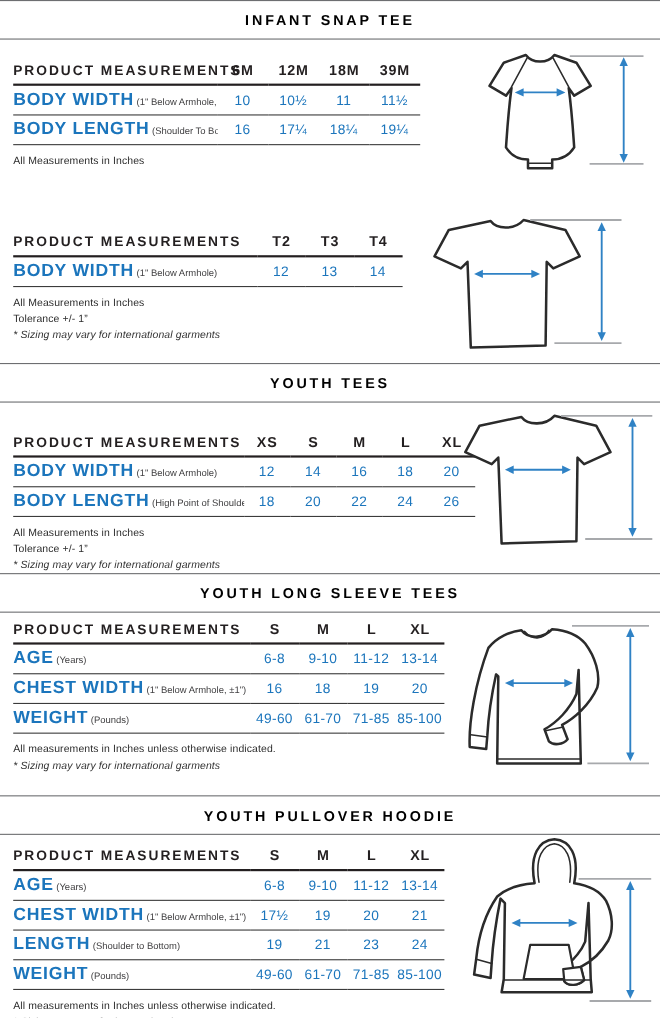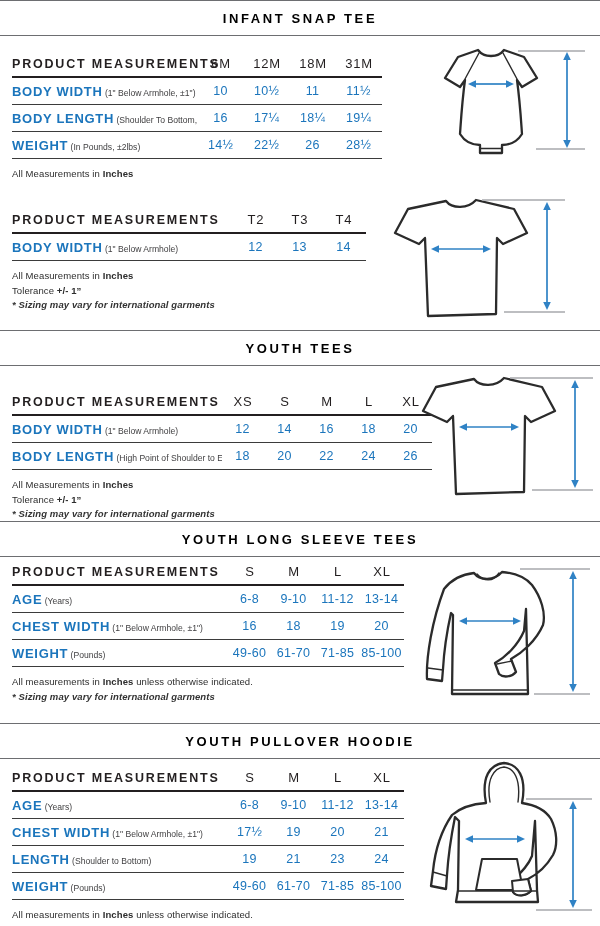--- a/index.html
+++ b/index.html
@@ -13,29 +13,29 @@
   .table-wrap{margin-left:12px;}
   #sec0c .table-wrap{padding-top:20px;} #sec1c .table-wrap{padding-top:30px;}
   #sec2c .table-wrap{padding-top:28px;} #sec3c .table-wrap{padding-top:7px;} #sec4c .table-wrap{padding-top:11px;}
   table.meas{border-collapse:collapse;table-layout:fixed;}
   #sec0c table.meas{width:370px;} #sec1c table.meas{width:354px;} #sec2c table.meas{width:420px;}
   #sec3c table.meas{width:392px;} #sec4c table.meas{width:392px;}
   #sec0c col.val{width:46px;} #sec1c col.val{width:44px;} #sec2c col.val{width:42px;}
   #sec3c col.val{width:44px;} #sec4c col.val{width:44px;}
   table.meas th{border-bottom:2px solid #231f20;padding:0 0 5px 0;vertical-align:bottom;}
   th.hlabel{text-align:left;font-size:12.5px;font-weight:bold;letter-spacing:1.8px;white-space:nowrap;}
-  th.hcol{text-align:center;font-size:13px;font-weight:normal;letter-spacing:.8px;}
+  th.hcol{text-align:center;font-size:13px;font-weight:bold;letter-spacing:.8px;}
   table.meas td{border-bottom:1.4px solid #3b3b3b;padding:4px 1px 4px 0;vertical-align:middle;}
   td.rlabel{text-align:left;white-space:nowrap;overflow:hidden;}
-  td.rlabel .lbl{color:#1b75bc;font-weight:bold;font-size:13px;letter-spacing:.7px;}
+  td.rlabel .lbl{color:#1b75bc;font-weight:bold;font-size:16px;letter-spacing:.7px;}
   td.rlabel .det{color:#414042;font-size:8.6px;letter-spacing:0;}
   td.val{text-align:center;color:#1b75bc;font-weight:normal;font-size:12.5px;letter-spacing:.3px;}
   .notes{margin:8px 0 0 12px;}
   .note{font-size:9.5px;color:#2d2d2d;line-height:14.5px;letter-spacing:.1px;}
-  .note .b{font-weight:bold;}
+  .note .b{font-weight:normal;}
   .note.it{font-style:italic;font-weight:bold;color:#333;}
   .illus{position:absolute;}
   #sec0c .illus{left:438px;top:6px;} #sec1c .illus{left:384px;top:10px;}
   #sec2c .illus{left:412px;top:4px;} #sec3c .illus{left:422px;top:4px;} #sec4c .illus{left:424px;top:0px;}
   .garment{fill:#ffffff;stroke:#2b2b2b;stroke-width:2.3;stroke-linejoin:round;stroke-linecap:round;}
   .detail{fill:none;stroke:#2b2b2b;stroke-width:1.4;stroke-linecap:round;}
   .arrow{stroke:#2f82c5;stroke-width:1.7;}
   .ah{fill:#2f82c5;stroke:none;}
   .ext{stroke:#a7a9ac;stroke-width:1.6;}
 </style>
@@ -56,44 +56,37 @@
             <col class="val">
             <col class="val">
             <col class="val">
           </colgroup>
           <thead>
             <tr>
               <th class="hlabel">PRODUCT MEASUREMENTS</th>
               <th class="hcol">6M</th>
               <th class="hcol">12M</th>
               <th class="hcol">18M</th>
-              <th class="hcol">31M</th>
+              <th class="hcol">39M</th>
             </tr>
           </thead>
           <tbody>
             <tr>
               <td class="rlabel"><span class="lbl">BODY WIDTH</span><span class="det"> (1" Below Armhole, ±1")</span></td>
               <td class="val">10</td>
               <td class="val">10½</td>
               <td class="val">11</td>
               <td class="val">11½</td>
             </tr>
             <tr>
               <td class="rlabel"><span class="lbl">BODY LENGTH</span><span class="det"> (Shoulder To Bottom, ±1")</span></td>
               <td class="val">16</td>
               <td class="val">17¼</td>
               <td class="val">18¼</td>
               <td class="val">19¼</td>
-            </tr>
-            <tr>
-              <td class="rlabel"><span class="lbl">WEIGHT</span><span class="det"> (In Pounds, ±2lbs)</span></td>
-              <td class="val">14½</td>
-              <td class="val">22½</td>
-              <td class="val">26</td>
-              <td class="val">28½</td>
             </tr>
           </tbody>
         </table>
       </div>
     <div class="notes">
         <div class="note"><span>All Measurements in </span><span class="b">Inches</span></div>
         <div class="note it"></div>
       </div>
     <div class="illus">
       <svg width="152" height="124" viewBox="0 0 152 124">

